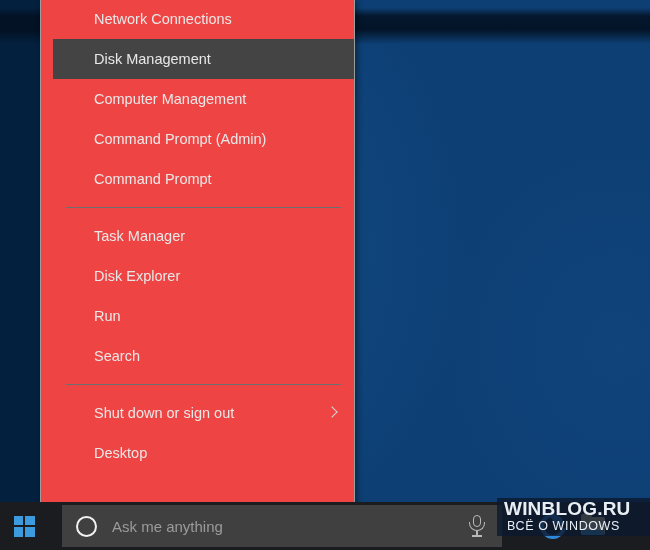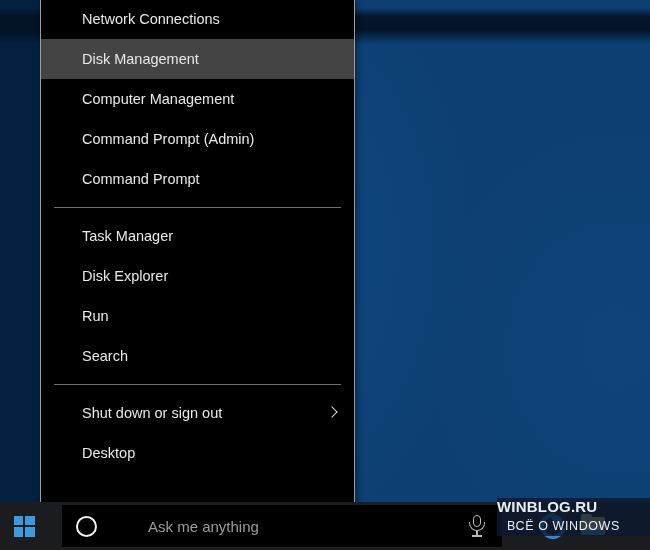--- a/index.html
+++ b/index.html
@@ -67,25 +67,26 @@
     background-color: #03203e;
   }
 
   
   .winx-menu {
     position: absolute;
     left: 40px;
     top: -1px;
     width: 315px;
     height: 516px;
-    background: #000000;
+    background: #ef4444;
     border: 1px solid #9d9d9d;
     border-top: none;
     box-sizing: border-box;
     box-shadow: 2px 2px 6px rgba(0,0,0,0.45);
+    padding-left: 12px;
   }
   .menu-group { padding: 0; }
 
   .menu-item {
     position: relative;
     height: 40px;
     display: flex;
     align-items: center;
     color: #e8e8e8;
     font-size: 14.5px;
@@ -156,24 +157,23 @@
     display: block;
     background: #3c9ade;
   }
 
   .search-box {
     position: absolute;
     left: 62px;
     top: 3px;
     width: 440px;
     height: 42px;
-    background: #000000;
+    background: #404040;
     display: flex;
     align-items: center;
-    gap: 36px;
   }
   .cortana-ring {
     flex: 0 0 auto;
     margin-left: 14px;
     width: 21px;
     height: 21px;
     border-radius: 50%;
     border: 2.6px solid #f2f2f2;
     box-sizing: border-box;
   }
@@ -293,24 +293,24 @@
     position: absolute;
     left: 497px;
     top: 498px;
     width: 153px;
     height: 38px;
     background: rgba(12,26,46,0.82);
     overflow: hidden;
   }
   .wm-title {
     position: absolute;
-    left: 0;
+    left: 7px;
     top: 0px;
     color: #e9eef5;
-    font-size: 15px;
+    font-size: 19px;
     font-weight: bold;
     letter-spacing: 0.2px;
     font-family: "Liberation Sans", sans-serif;
   }
   .wm-sub {
     position: absolute;
     left: 10px;
     top: 21px;
     color: #e9eef5;
     font-size: 12.5px;

